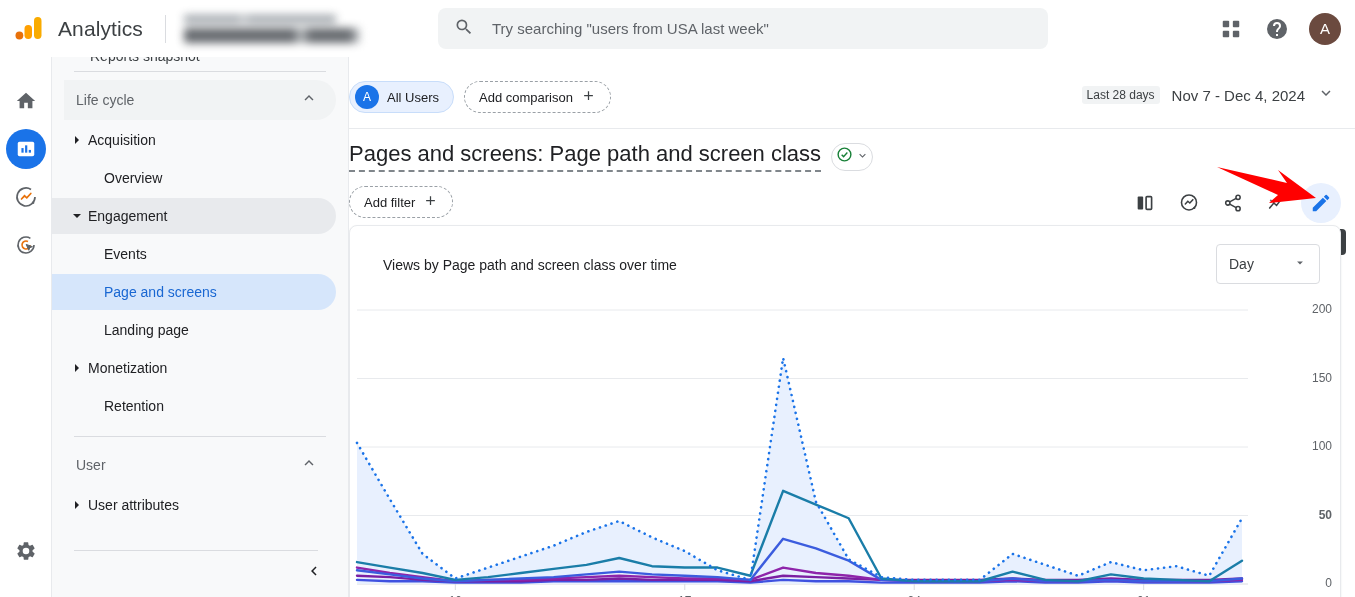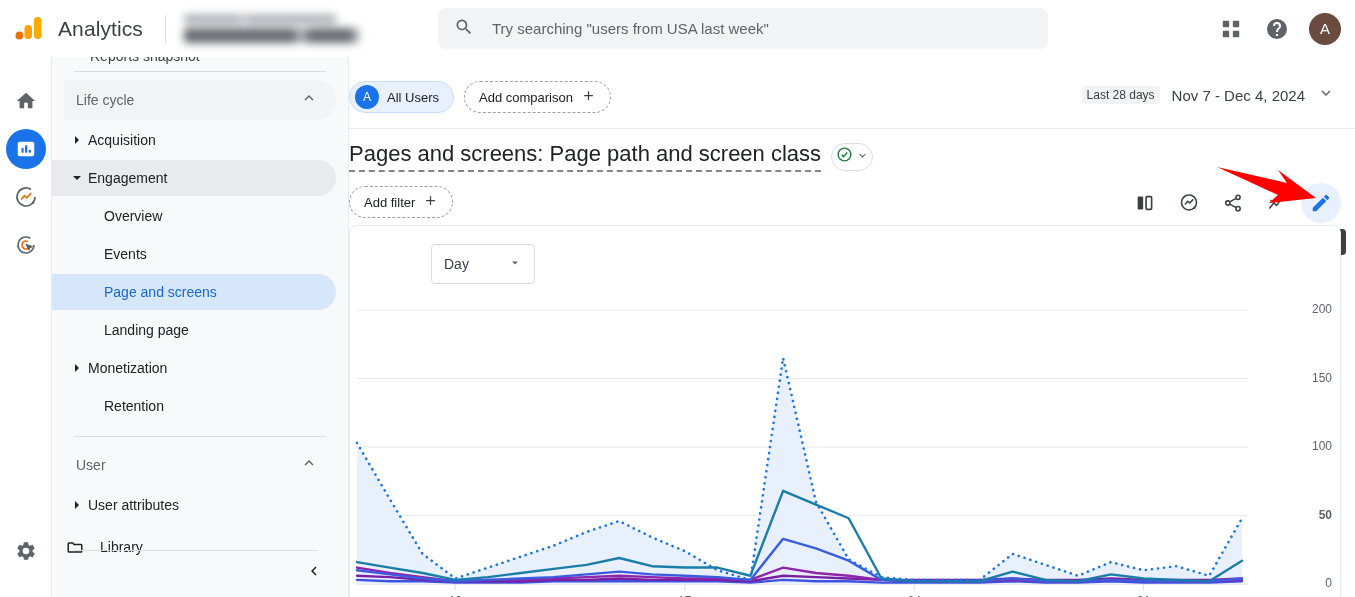--- a/index.html
+++ b/index.html
@@ -256,31 +256,31 @@
 
     <div class="sb-item">
       <span class="sb-caret">
         <svg width="10" height="10" viewBox="0 0 10 10">
             <path d="M3 1l4 4-4 4z" fill="#202124"></path>
           </svg>
       </span>
       <span class="sb-label">Acquisition</span>
     </div>
 
+    <div class="sb-item sb-sub">
+      <span class="sb-label">Overview</span>
+    </div>
+
     <div class="sb-item expanded">
       <span class="sb-caret">
         <svg width="10" height="10" viewBox="0 0 10 10">
             <path d="M1 3h8L5 7z" fill="#202124"></path>
           </svg>
       </span>
       <span class="sb-label">Engagement</span>
-    </div>
-
-    <div class="sb-item sb-sub">
-      <span class="sb-label">Overview</span>
     </div>
     <div class="sb-item sb-sub">
       <span class="sb-label">Events</span>
     </div>
     <div class="sb-item sb-sub active">
       <span class="sb-label">Page and screens</span>
     </div>
     <div class="sb-item sb-sub">
       <span class="sb-label">Landing page</span>
     </div>
@@ -310,28 +310,20 @@
 
     <div class="sb-item">
       <span class="sb-caret">
         <svg width="10" height="10" viewBox="0 0 10 10">
             <path d="M3 1l4 4-4 4z" fill="#202124"></path>
           </svg>
       </span>
       <span class="sb-label">User attributes</span>
     </div>
 
-    <div class="sb-item" style="padding-left:0;margin-top:6px">
-      <span class="sb-folder">
-        <svg width="18" height="18" viewBox="0 0 24 24" fill="none" stroke="#202124" stroke-width="2">
-          <path d="M3 7.5a1 1 0 0 1 1-1h5l1.6 2H20a1 1 0 0 1 1 1v8a1 1 0 0 1-1 1H4a1 1 0 0 1-1-1z"></path>
-        </svg>
-      </span>
-      <span class="sb-label" style="margin-left:14px">Library</span>
-    </div>
 
     <div class="sb-bottom-div"></div>
     <div class="sb-collapse">
       <span>
         <svg width="18" height="18" viewBox="0 0 24 24" fill="#202124">
             <path d="M15.4 7.4 14 6l-6 6 6 6 1.4-1.4-4.6-4.6z"></path>
           </svg>
       </span>
     </div>
   </div>
@@ -433,20 +425,21 @@
 
       <svg class="arrow-svg" width="105" height="55" viewBox="0 0 105 55">
         <path d="M2 2 L72 18 L63 5 L101 33 L54 38 L63 30 L2 2 Z" fill="#ff0000"></path>
       </svg>
 
       <div class="tooltip">Customize report</div>
     </div>
 
     <div class="card">
       <div class="card-head">
+        <span class="card-title">Views by Page path and screen class over time</span>
         <div class="gran-select">
           <span>Day</span>
           <span>
             <svg width="14" height="14" viewBox="0 0 24 24" fill="#5f6368">
                 <path d="M7 9.5 12 14.5 17 9.5z"></path>
               </svg>
           </span>
         </div>
       </div>
 

